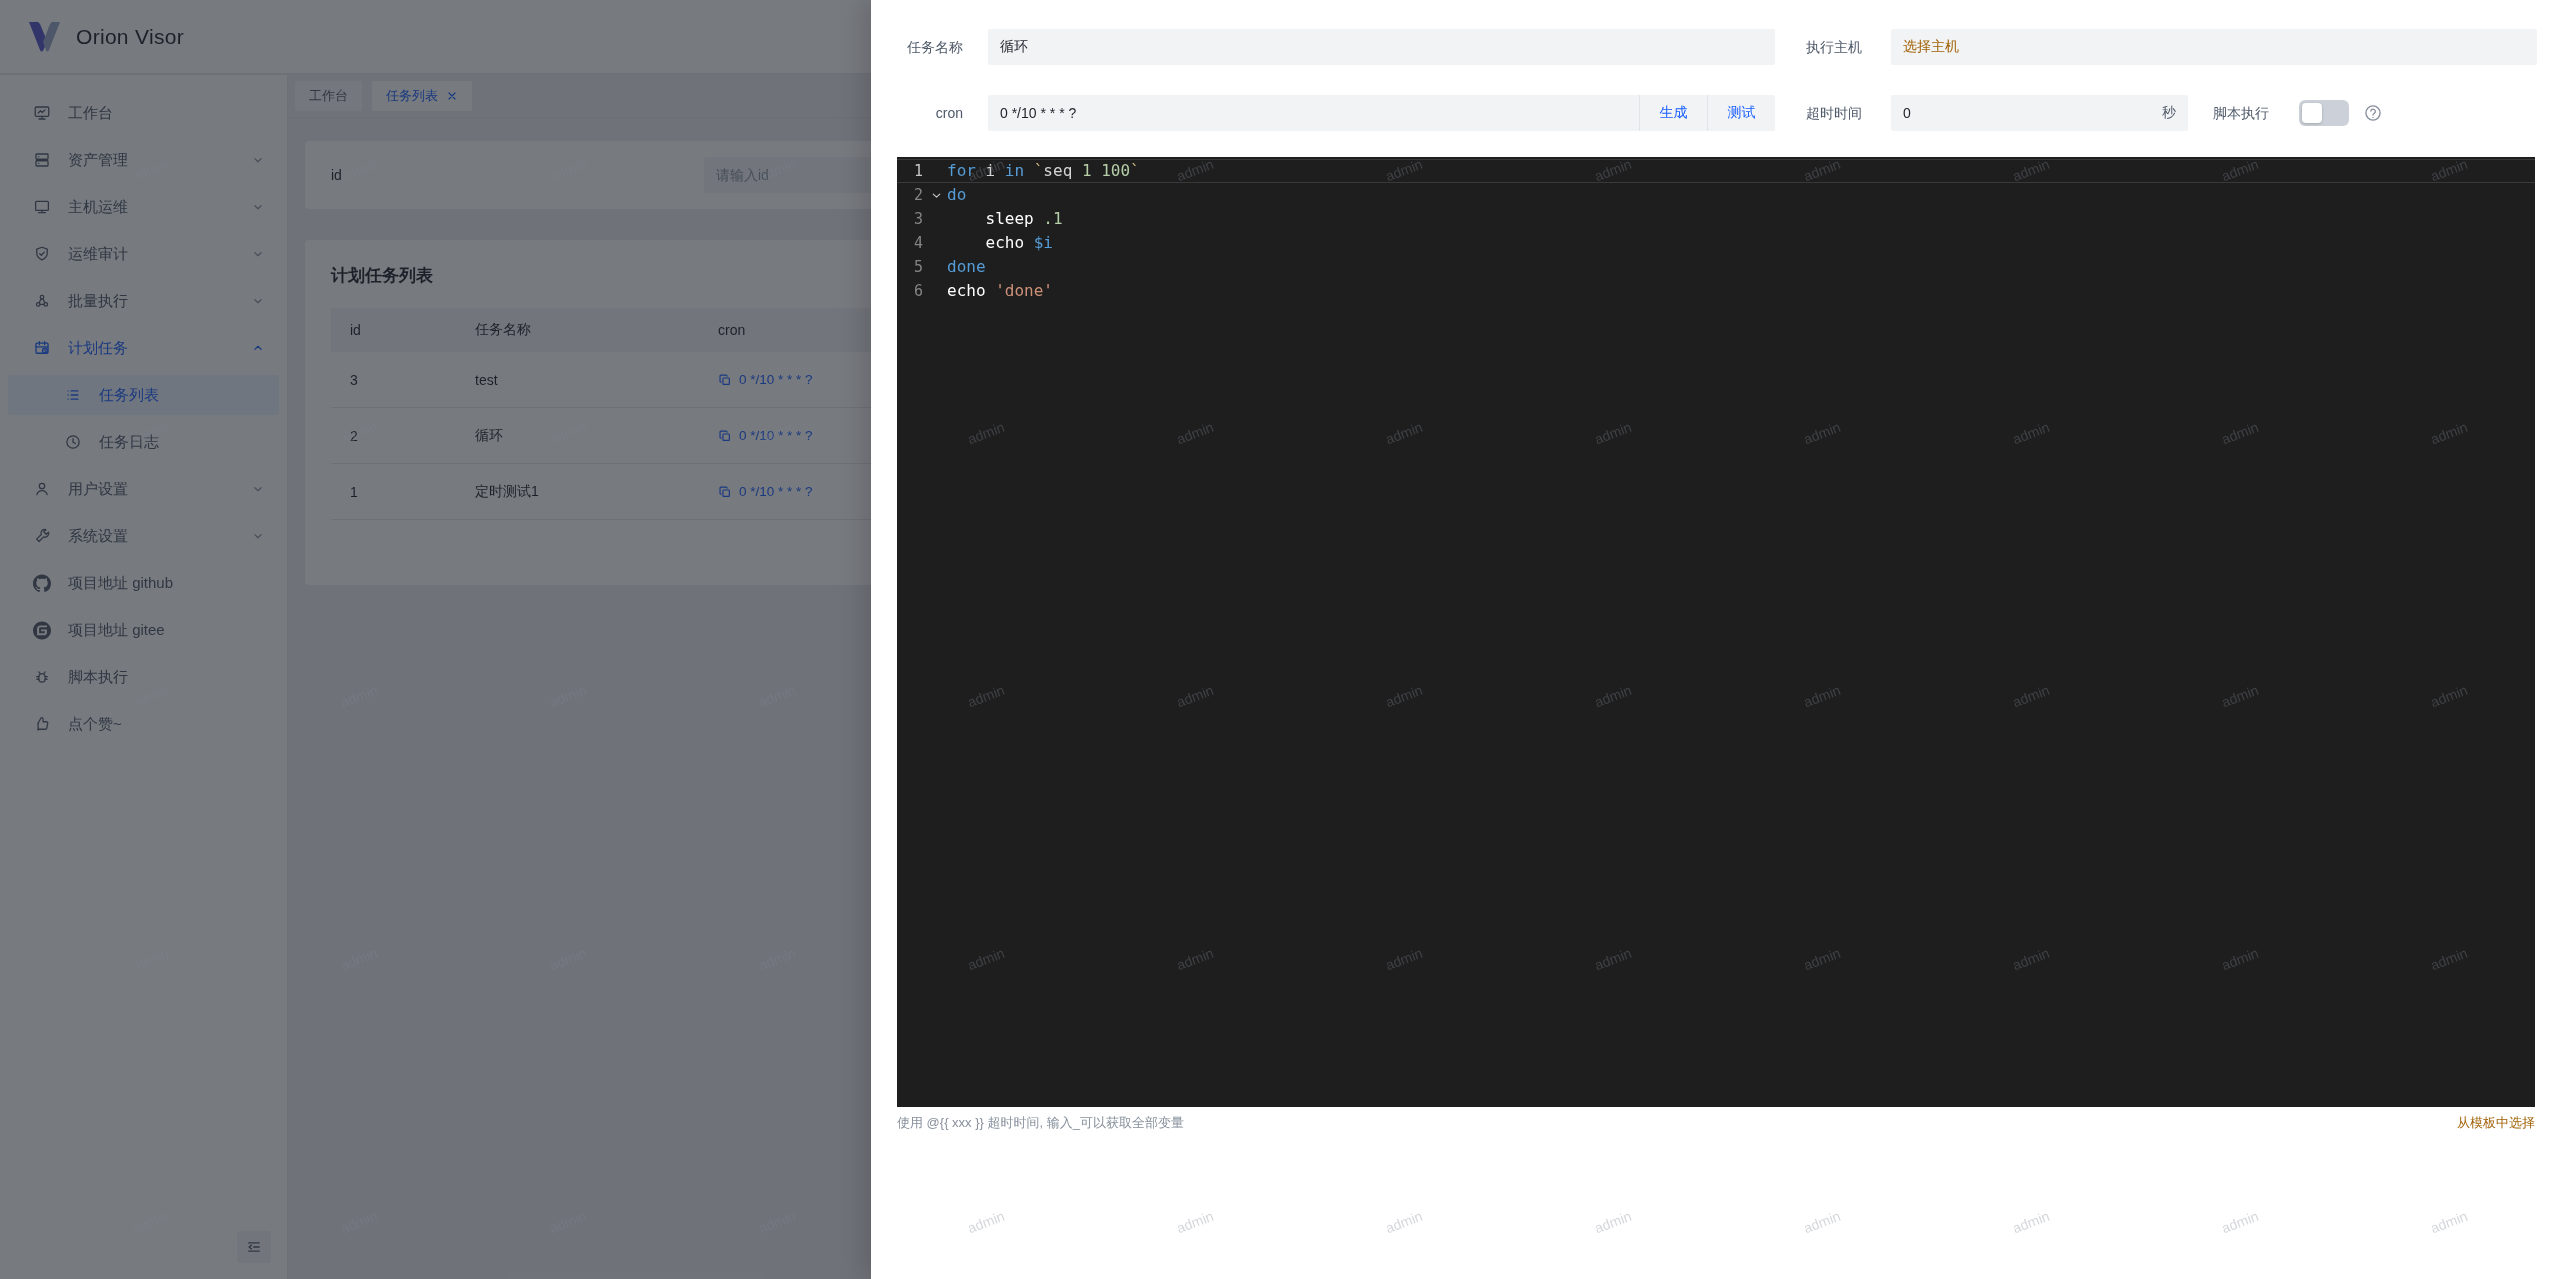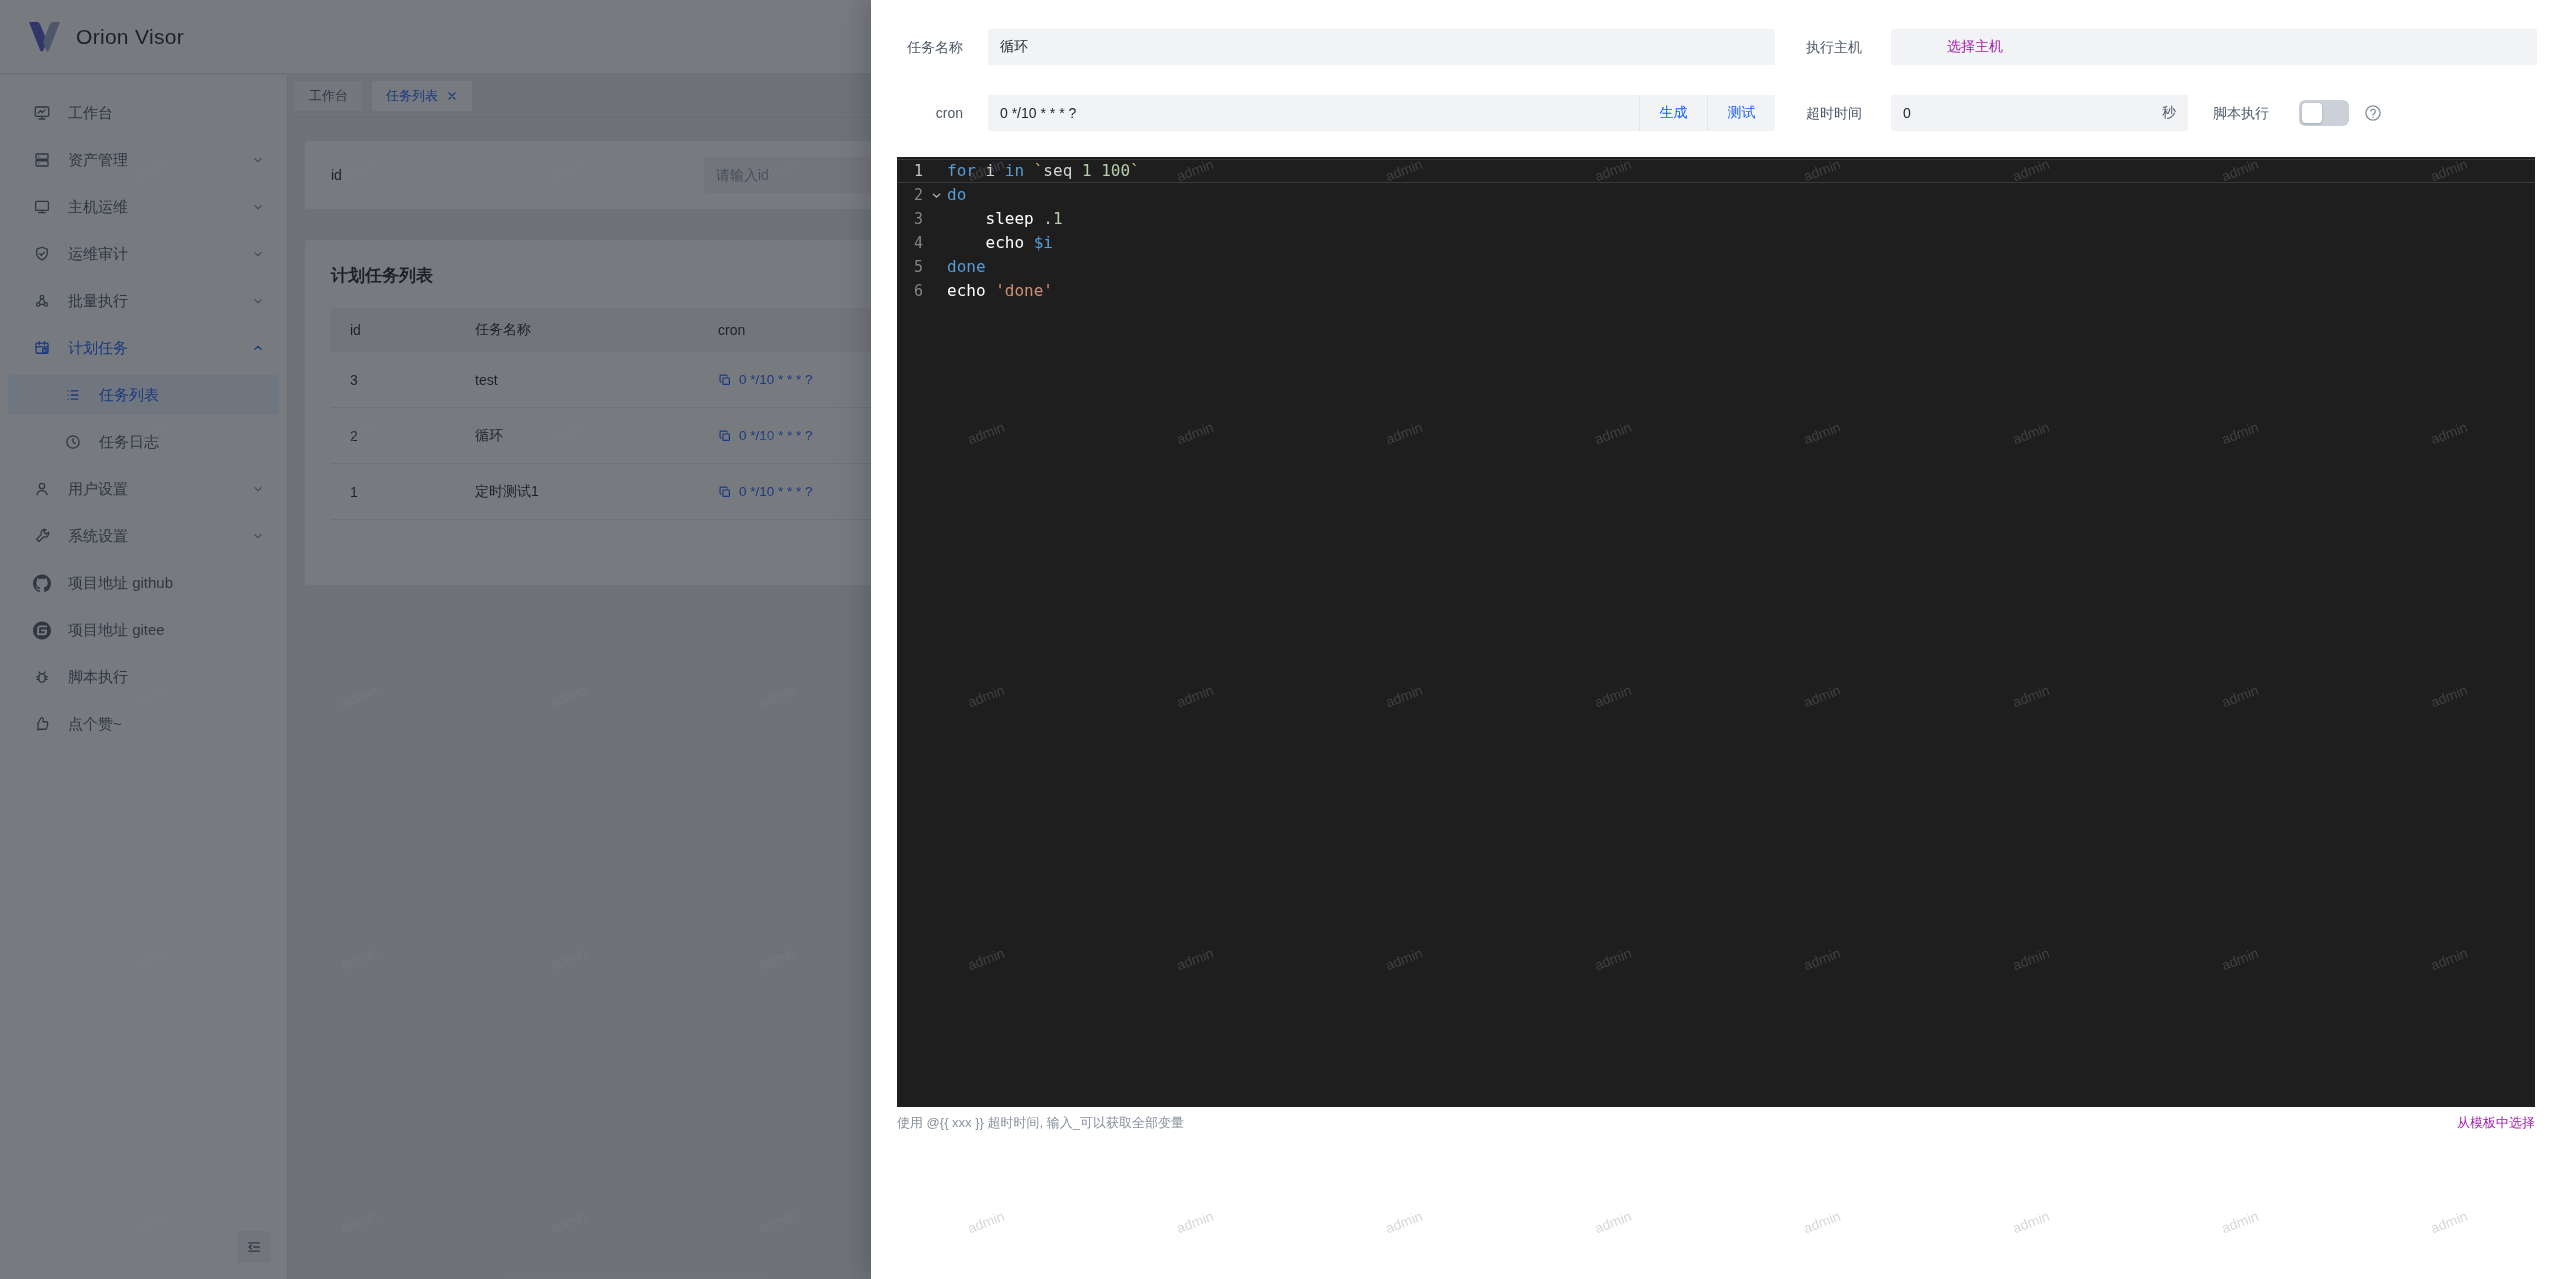--- a/index.html
+++ b/index.html
@@ -68,21 +68,21 @@
           padding:0 24px;box-sizing:border-box;}
   .m-title{font-size:16px;font-weight:700;color:#1d2129;}
   .m-close{margin-left:auto;width:18px;height:18px;display:flex;color:#1d2129;cursor:pointer;}
   .m-body{flex:1;position:relative;}
   .f-label{position:absolute;height:36px;line-height:36px;font-size:14px;color:#4e5969;text-align:right;white-space:nowrap;}
   .f-input{position:absolute;height:36px;background:#f2f3f5;border:none;border-radius:2px;
            font-size:14px;color:#1d2129;padding:0 12px;box-sizing:border-box;outline:none;
            font-family:"Liberation Sans",sans-serif;}
   .f-field{position:absolute;height:36px;background:#f2f3f5;border-radius:2px;display:flex;
            align-items:center;box-sizing:border-box;}
-  .link{color:#a21caf;font-size:14px;cursor:pointer;text-decoration:none;margin-left:44px;}
+  .link{color:#a16207;font-size:14px;cursor:pointer;text-decoration:none;}
   .cron-wrap{position:absolute;left:117px;top:95px;width:787px;height:36px;background:#f2f3f5;
              border-radius:2px;display:flex;align-items:center;}
   .cron-wrap input{flex:1;height:36px;background:transparent;border:none;outline:none;
                    padding:0 12px;font-size:14px;color:#1d2129;font-family:"Liberation Sans",sans-serif;}
   .cron-btn{width:67px;height:36px;display:flex;align-items:center;justify-content:center;
             font-size:14px;color:#165dff;border-left:1px solid #e2e4e8;cursor:pointer;}
   .timeout-wrap{position:absolute;left:1020px;top:95px;width:297px;height:36px;background:#f2f3f5;
                 border-radius:2px;display:flex;align-items:center;}
   .timeout-wrap input{flex:1;background:transparent;border:none;outline:none;padding:0 12px;
                       font-size:14px;color:#1d2129;font-family:"Liberation Sans",sans-serif;}

